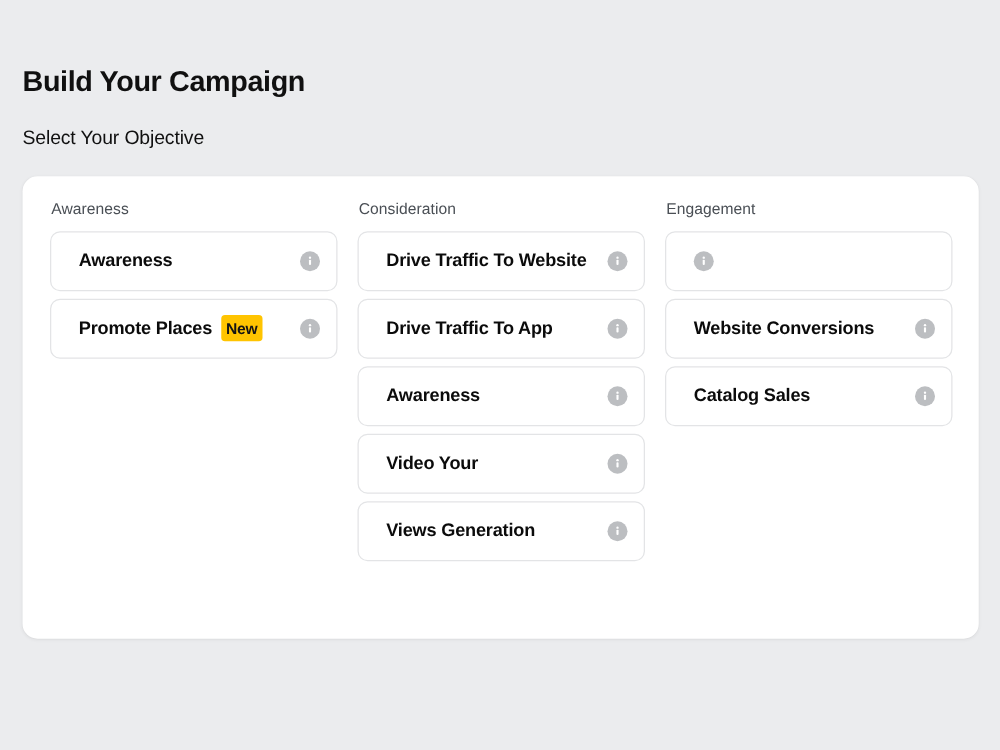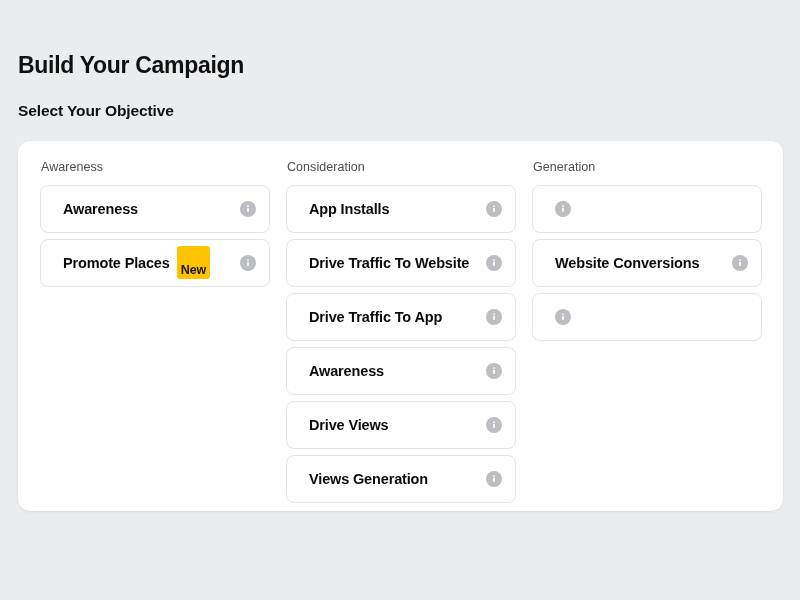--- a/index.html
+++ b/index.html
@@ -33,21 +33,21 @@
     letter-spacing: -0.3px;
     line-height: 1;
     margin: 0;
   }
 
   .page-subtitle {
     position: absolute;
     left: 18px;
     top: 103px;
     font-size: 15.5px;
-    font-weight: bold;
+    font-weight: normal;
     color: #101010;
     letter-spacing: -0.1px;
     line-height: 1;
     margin: 0;
   }
 
   .objective-card {
     position: absolute;
     left: 18px;
     top: 141px;
@@ -116,21 +116,21 @@
     white-space: nowrap;
   }
 
   .badge-new {
     display: inline-block;
     font-size: 12.5px;
     font-weight: bold;
     color: #141414;
     background: #ffc400;
     border-radius: 3px;
-    padding: 18px 4px 2px 4px;
+    padding: 5px 4px 2px 4px;
     line-height: 1.1;
     letter-spacing: -0.1px;
   }
 
   .info-icon {
     flex: 0 0 auto;
     width: 16px;
     height: 16px;
     border-radius: 50%;
     background: #bcbec1;
@@ -180,31 +180,20 @@
               </svg>
             </span>
           </button>
         </div>
       </div>
       <div class="objective-column">
         <div class="column-header">Consideration</div>
         <div class="option-list">
           <button type="button" class="option-button">
             <span class="option-label-wrap">
-              <span class="option-label">App Installs</span>
-            </span>
-            <span class="info-icon">
-              <svg width="10" height="10" viewBox="0 0 10 10">
-                <circle cx="5" cy="2.1" r="0.95" fill="#ffffff"></circle>
-                <rect x="4.15" y="3.7" width="1.7" height="4.3" rx="0.75" fill="#ffffff"></rect>
-              </svg>
-            </span>
-          </button>
-          <button type="button" class="option-button">
-            <span class="option-label-wrap">
               <span class="option-label">Drive Traffic To Website</span>
             </span>
             <span class="info-icon">
               <svg width="10" height="10" viewBox="0 0 10 10">
                 <circle cx="5" cy="2.1" r="0.95" fill="#ffffff"></circle>
                 <rect x="4.15" y="3.7" width="1.7" height="4.3" rx="0.75" fill="#ffffff"></rect>
               </svg>
             </span>
           </button>
           <button type="button" class="option-button">
@@ -224,21 +213,21 @@
             </span>
             <span class="info-icon">
               <svg width="10" height="10" viewBox="0 0 10 10">
                 <circle cx="5" cy="2.1" r="0.95" fill="#ffffff"></circle>
                 <rect x="4.15" y="3.7" width="1.7" height="4.3" rx="0.75" fill="#ffffff"></rect>
               </svg>
             </span>
           </button>
           <button type="button" class="option-button">
             <span class="option-label-wrap">
-              <span class="option-label">Drive Views</span>
+              <span class="option-label">Video Your</span>
             </span>
             <span class="info-icon">
               <svg width="10" height="10" viewBox="0 0 10 10">
                 <circle cx="5" cy="2.1" r="0.95" fill="#ffffff"></circle>
                 <rect x="4.15" y="3.7" width="1.7" height="4.3" rx="0.75" fill="#ffffff"></rect>
               </svg>
             </span>
           </button>
           <button type="button" class="option-button">
             <span class="option-label-wrap">
@@ -247,21 +236,21 @@
             <span class="info-icon">
               <svg width="10" height="10" viewBox="0 0 10 10">
                 <circle cx="5" cy="2.1" r="0.95" fill="#ffffff"></circle>
                 <rect x="4.15" y="3.7" width="1.7" height="4.3" rx="0.75" fill="#ffffff"></rect>
               </svg>
             </span>
           </button>
         </div>
       </div>
       <div class="objective-column">
-        <div class="column-header">Generation</div>
+        <div class="column-header">Engagement</div>
         <div class="option-list">
           <button type="button" class="option-button">
             <span class="info-icon">
               <svg width="10" height="10" viewBox="0 0 10 10">
                 <circle cx="5" cy="2.1" r="0.95" fill="#ffffff"></circle>
                 <rect x="4.15" y="3.7" width="1.7" height="4.3" rx="0.75" fill="#ffffff"></rect>
               </svg>
             </span>
           </button>
           <button type="button" class="option-button">
@@ -269,20 +258,23 @@
               <span class="option-label">Website Conversions</span>
             </span>
             <span class="info-icon">
               <svg width="10" height="10" viewBox="0 0 10 10">
                 <circle cx="5" cy="2.1" r="0.95" fill="#ffffff"></circle>
                 <rect x="4.15" y="3.7" width="1.7" height="4.3" rx="0.75" fill="#ffffff"></rect>
               </svg>
             </span>
           </button>
           <button type="button" class="option-button">
+            <span class="option-label-wrap">
+              <span class="option-label">Catalog Sales</span>
+            </span>
             <span class="info-icon">
               <svg width="10" height="10" viewBox="0 0 10 10">
                 <circle cx="5" cy="2.1" r="0.95" fill="#ffffff"></circle>
                 <rect x="4.15" y="3.7" width="1.7" height="4.3" rx="0.75" fill="#ffffff"></rect>
               </svg>
             </span>
           </button>
         </div>
       </div>
     </div>

